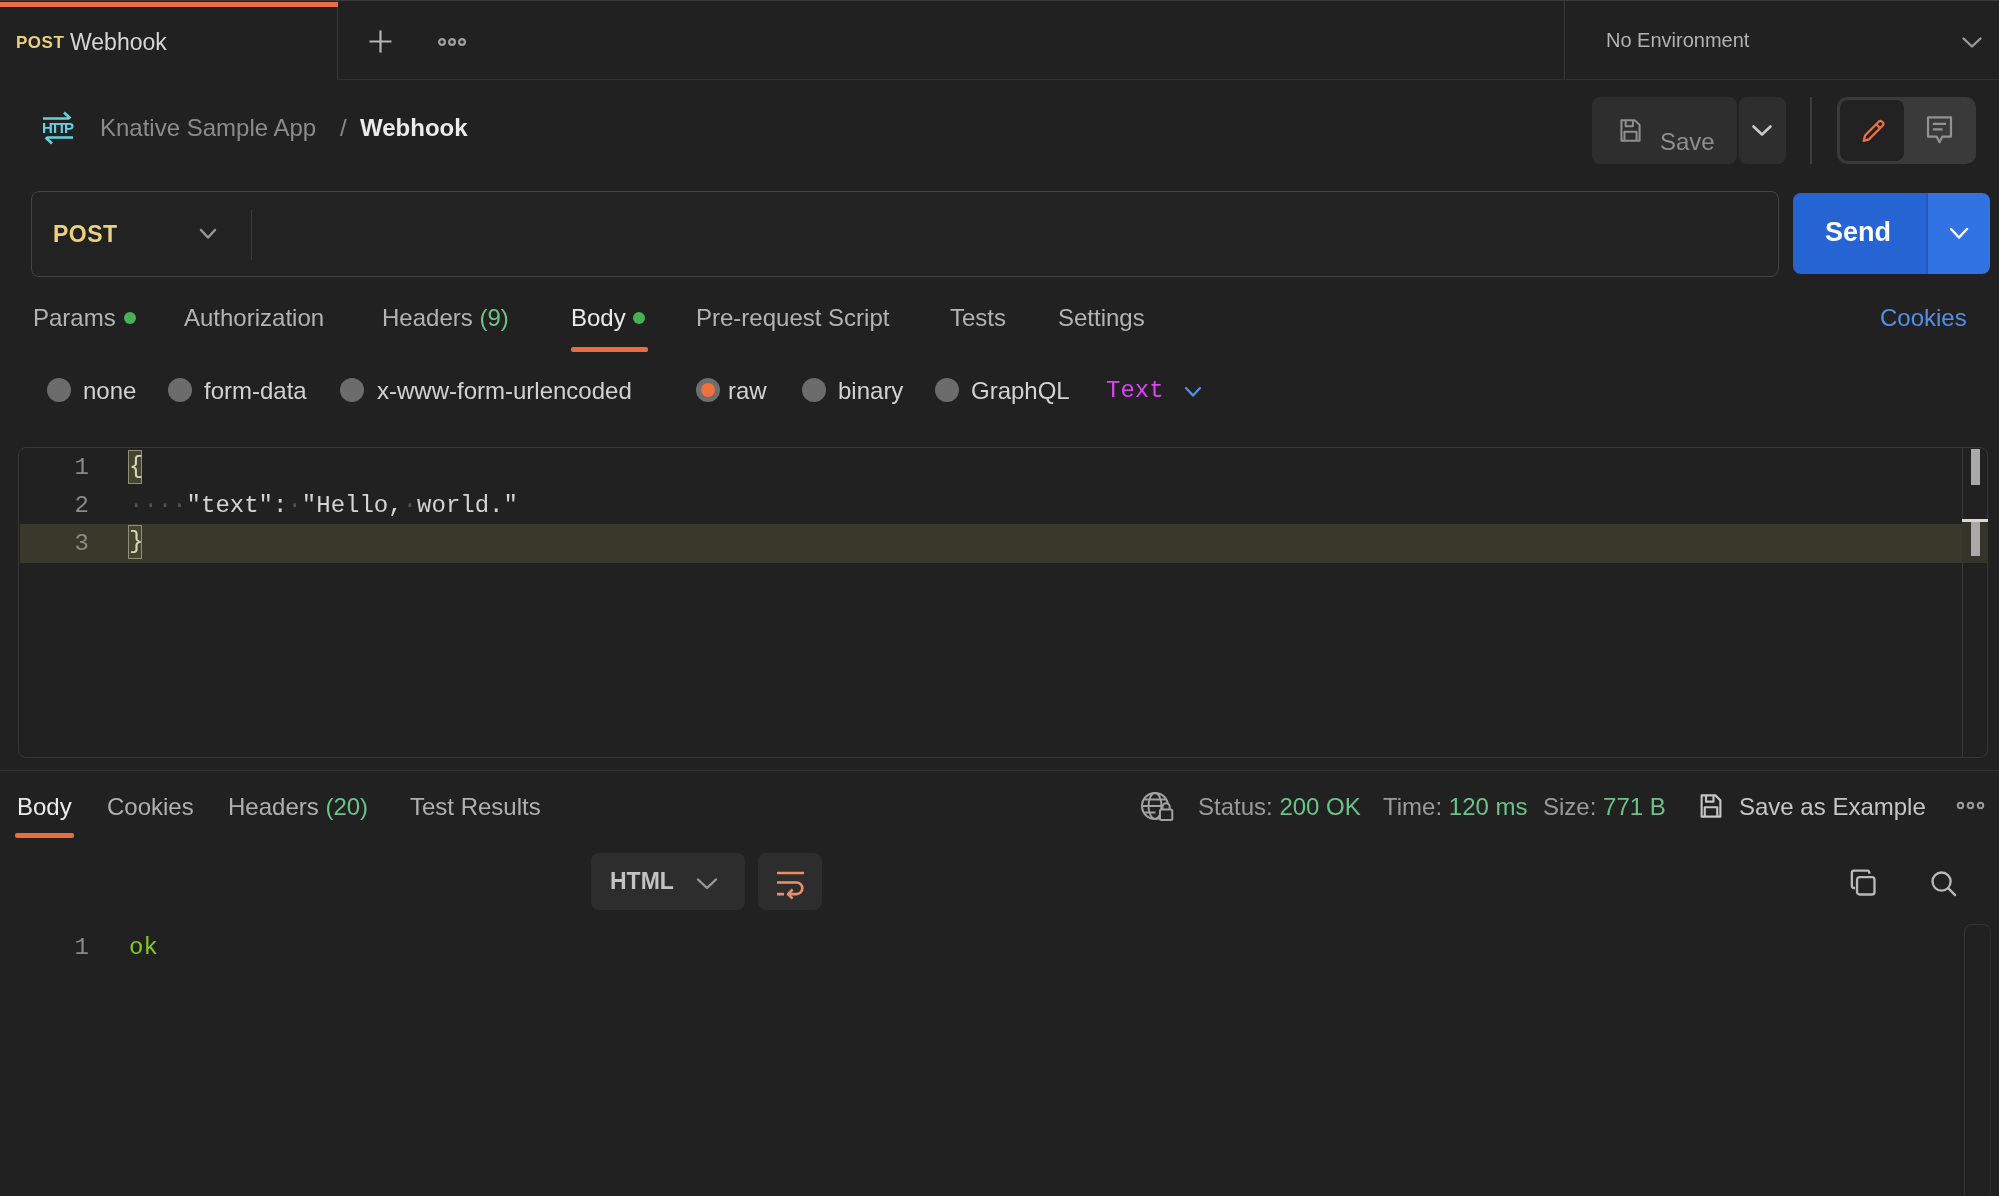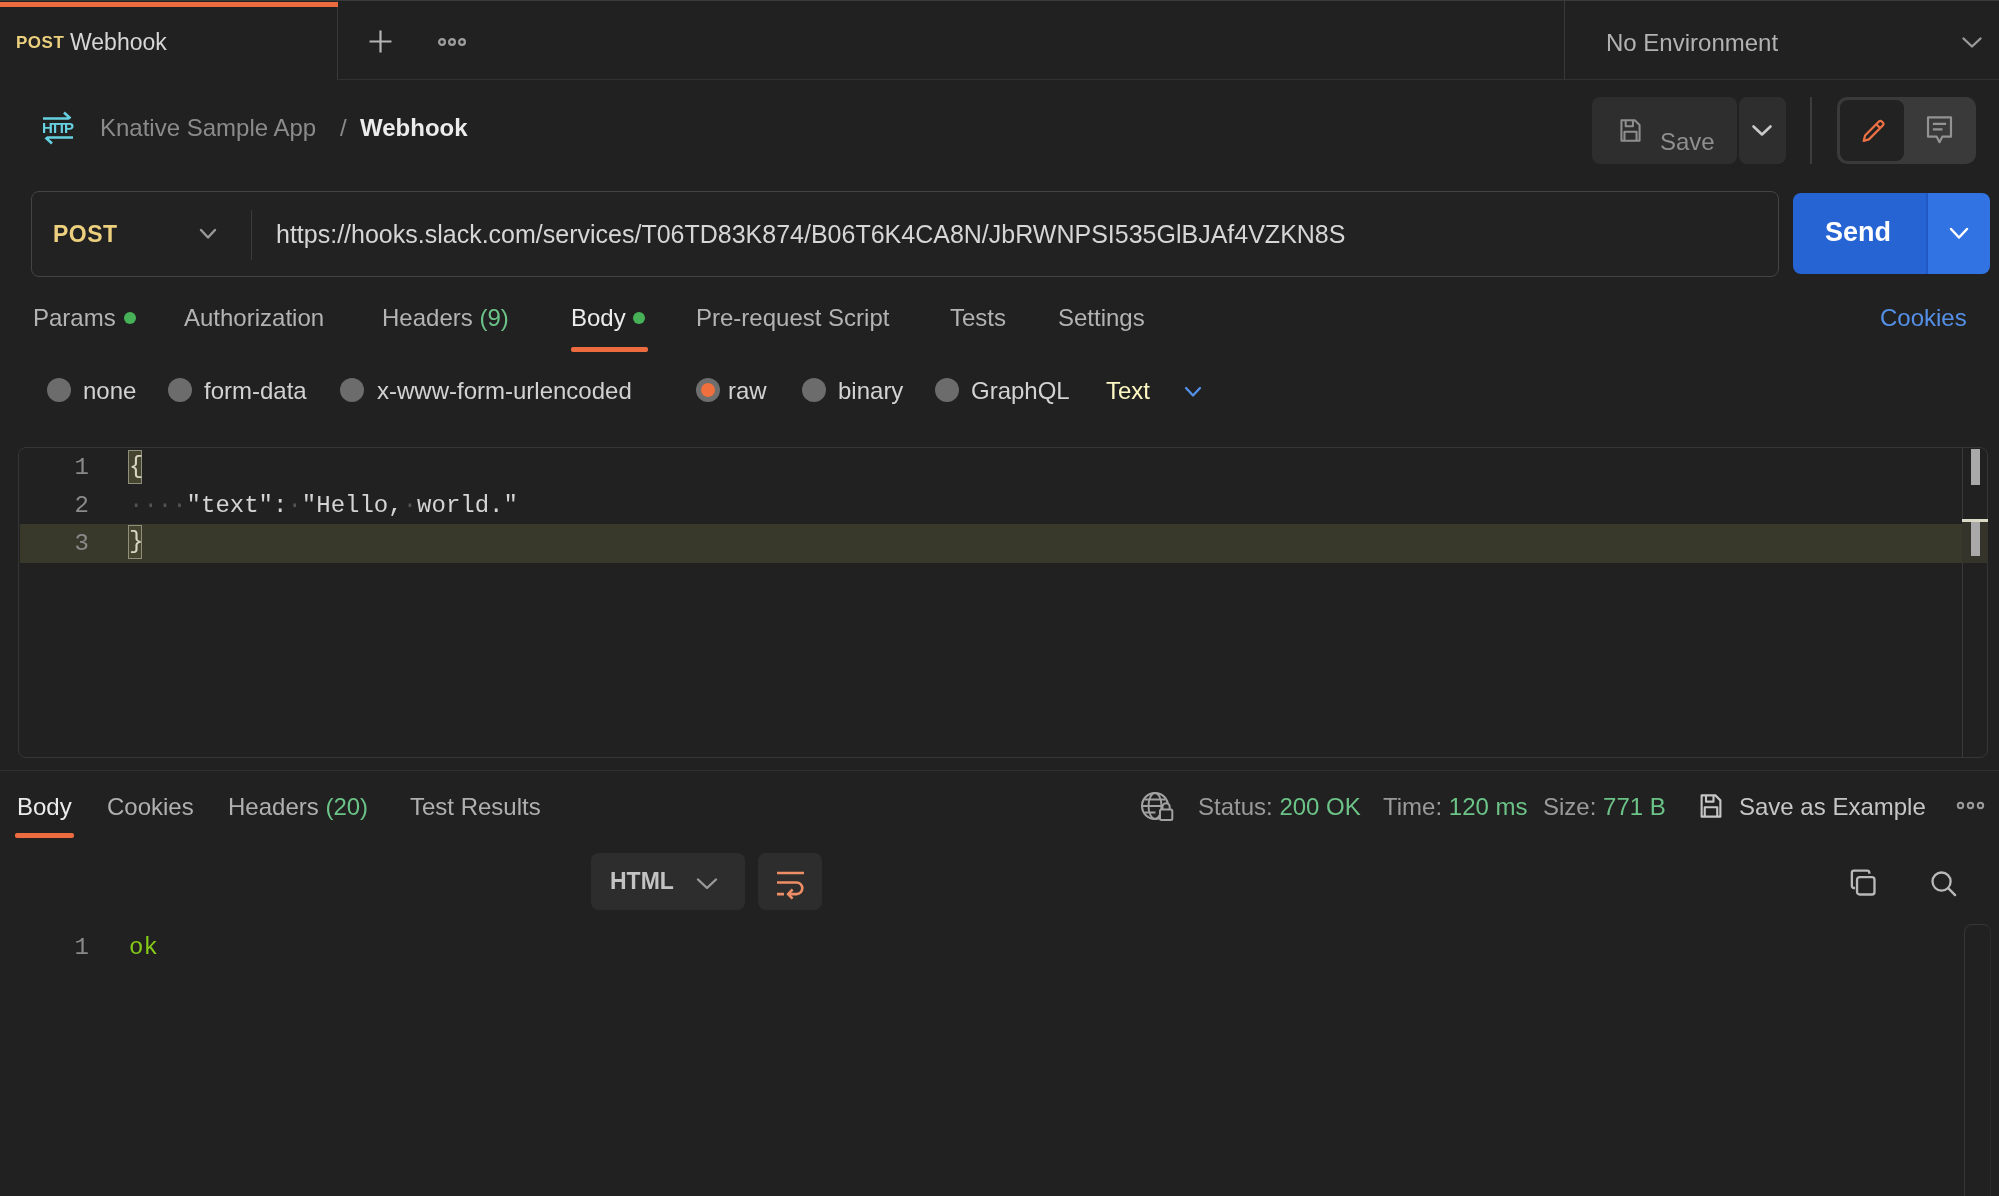--- a/index.html
+++ b/index.html
@@ -11,21 +11,21 @@
 #tabbar{position:absolute;left:0;top:0;width:1999px;height:79px;background:#212121;
   box-sizing:border-box;border-top:1px solid #3a3a3a;}
 #tabstripline{position:absolute;left:339px;top:78px;width:1660px;height:1px;background:#323232;}
 #activetab{position:absolute;left:0;top:0;width:338px;height:79px;background:#212121;
   border-right:1px solid #3a3a3a;box-sizing:border-box;}
 #activetab .bar{position:absolute;left:0;top:1px;width:338px;height:5px;background:#ec6c40;}
 #activetab .post{position:absolute;left:16px;top:32px;font-size:17px;font-weight:bold;
   letter-spacing:.5px;color:#ecd07e;}
 #activetab .name{position:absolute;left:70px;top:28px;font-size:23px;color:#d6d6d6;}
 #envdivider{position:absolute;left:1564px;top:0;width:1px;height:78px;background:#383838;}
-#noenv{position:absolute;left:1606px;top:28px;font-size:24px;color:#b2b2b2;}
+#noenv{position:absolute;left:1606px;top:28px;font-size:20px;color:#b2b2b2;}
 
 #crumb{position:absolute;left:0;top:78px;width:1999px;height:112px;}
 .crumbtxt{position:absolute;top:36px;font-size:24px;color:#8b8b8b;}
 #crumbname{position:absolute;left:360px;top:36px;font-size:24px;font-weight:bold;color:#ececec;}
 .btn{position:absolute;background:#2e2e2e;box-sizing:border-box;}
 #savebtn{left:1592px;top:19px;width:145px;height:67px;border-radius:8px;}
 #savecaret{left:1739px;top:19px;width:47px;height:67px;border-radius:8px;}
 #savebtn span{position:absolute;left:68px;top:19px;font-size:24px;color:#8f8f8f;margin-top:12px;}
 #vdiv2{position:absolute;left:1810px;top:19px;width:2px;height:67px;background:#3d3d3d;}
 #icongroup{position:absolute;left:1837px;top:19px;width:139px;height:67px;background:#3a3a3a;border-radius:10px;}
@@ -47,21 +47,21 @@
 #reqtabs .grn{color:#6cc388;}
 #bodyunderline{position:absolute;left:571px;top:57px;width:77px;height:5px;background:#ec6c40;border-radius:2px;}
 .gdot{position:absolute;width:12px;height:12px;border-radius:50%;background:#47b157;}
 #cookieslink{position:absolute;left:1880px;top:14px;color:#5590e8;}
 
 #radios{position:absolute;left:0;top:366px;width:1999px;height:48px;font-size:24px;color:#d2d2d2;}
 .radio{position:absolute;top:12px;width:24px;height:24px;border-radius:50%;background:#6c6c6c;}
 .radio.sel{background:#6e6e6e;}
 .radio.sel::after{content:"";position:absolute;left:5px;top:5px;width:14px;height:14px;border-radius:50%;background:#ef703d;}
 #radios span{position:absolute;top:11px;white-space:nowrap;}
-#rawtext{color:#fef9c3;}
+#rawtext{color:#d946ef;font-family:Liberation Mono, monospace;}
 
 #editor{position:absolute;left:18px;top:447px;width:1970px;height:311px;border:1px solid #363636;
   border-radius:8px;box-sizing:border-box;font-family:"Liberation Mono",monospace;font-size:24px;}
 .cline{position:absolute;left:1px;height:38px;line-height:38px;white-space:pre;}
 .lnum{position:absolute;width:70px;text-align:right;height:38px;line-height:38px;color:#8a8a8a;}
 #l3band{position:absolute;left:1px;top:76px;width:1942px;height:39px;background:#38382b;}
 .bbox{position:absolute;left:109px;width:14px;height:34px;border:1px solid #8f8f7c;background:#45452f;
   color:#d6d6c2;text-align:center;line-height:32px;font-size:24px;box-sizing:border-box;}
 .ws{color:#525252;}
 #ruler1{position:absolute;left:1943px;top:0;width:1px;height:309px;background:#3a3a3a;}
@@ -152,21 +152,20 @@
   </div>
 </div>
 
 <div id="urlrow">
   <div id="urlbar">
     <span class="post">POST</span>
     <svg class="abs" style="left:167px;top:36px" width="18" height="12" viewBox="0 0 18 12">
       <path d="M2 2l7 7.5L16 2" stroke="#9a9a9a" stroke-width="2.4" fill="none" stroke-linecap="round" stroke-linejoin="round"></path>
     </svg>
     <div class="vd"></div>
-    <span class="url">https://hooks.slack.com/services/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</span>
   </div>
   <div id="send">
     <div class="main">
           <span class="txt">Send</span>
         </div>
     <div class="caret">
       <svg class="abs" style="left:21px;top:34px" width="20" height="13" viewBox="0 0 20 13">
         <path d="M2 2l8 8.5L18 2" stroke="#fff" stroke-width="2.5" fill="none" stroke-linecap="round" stroke-linejoin="round"></path>
       </svg>
     </div>

